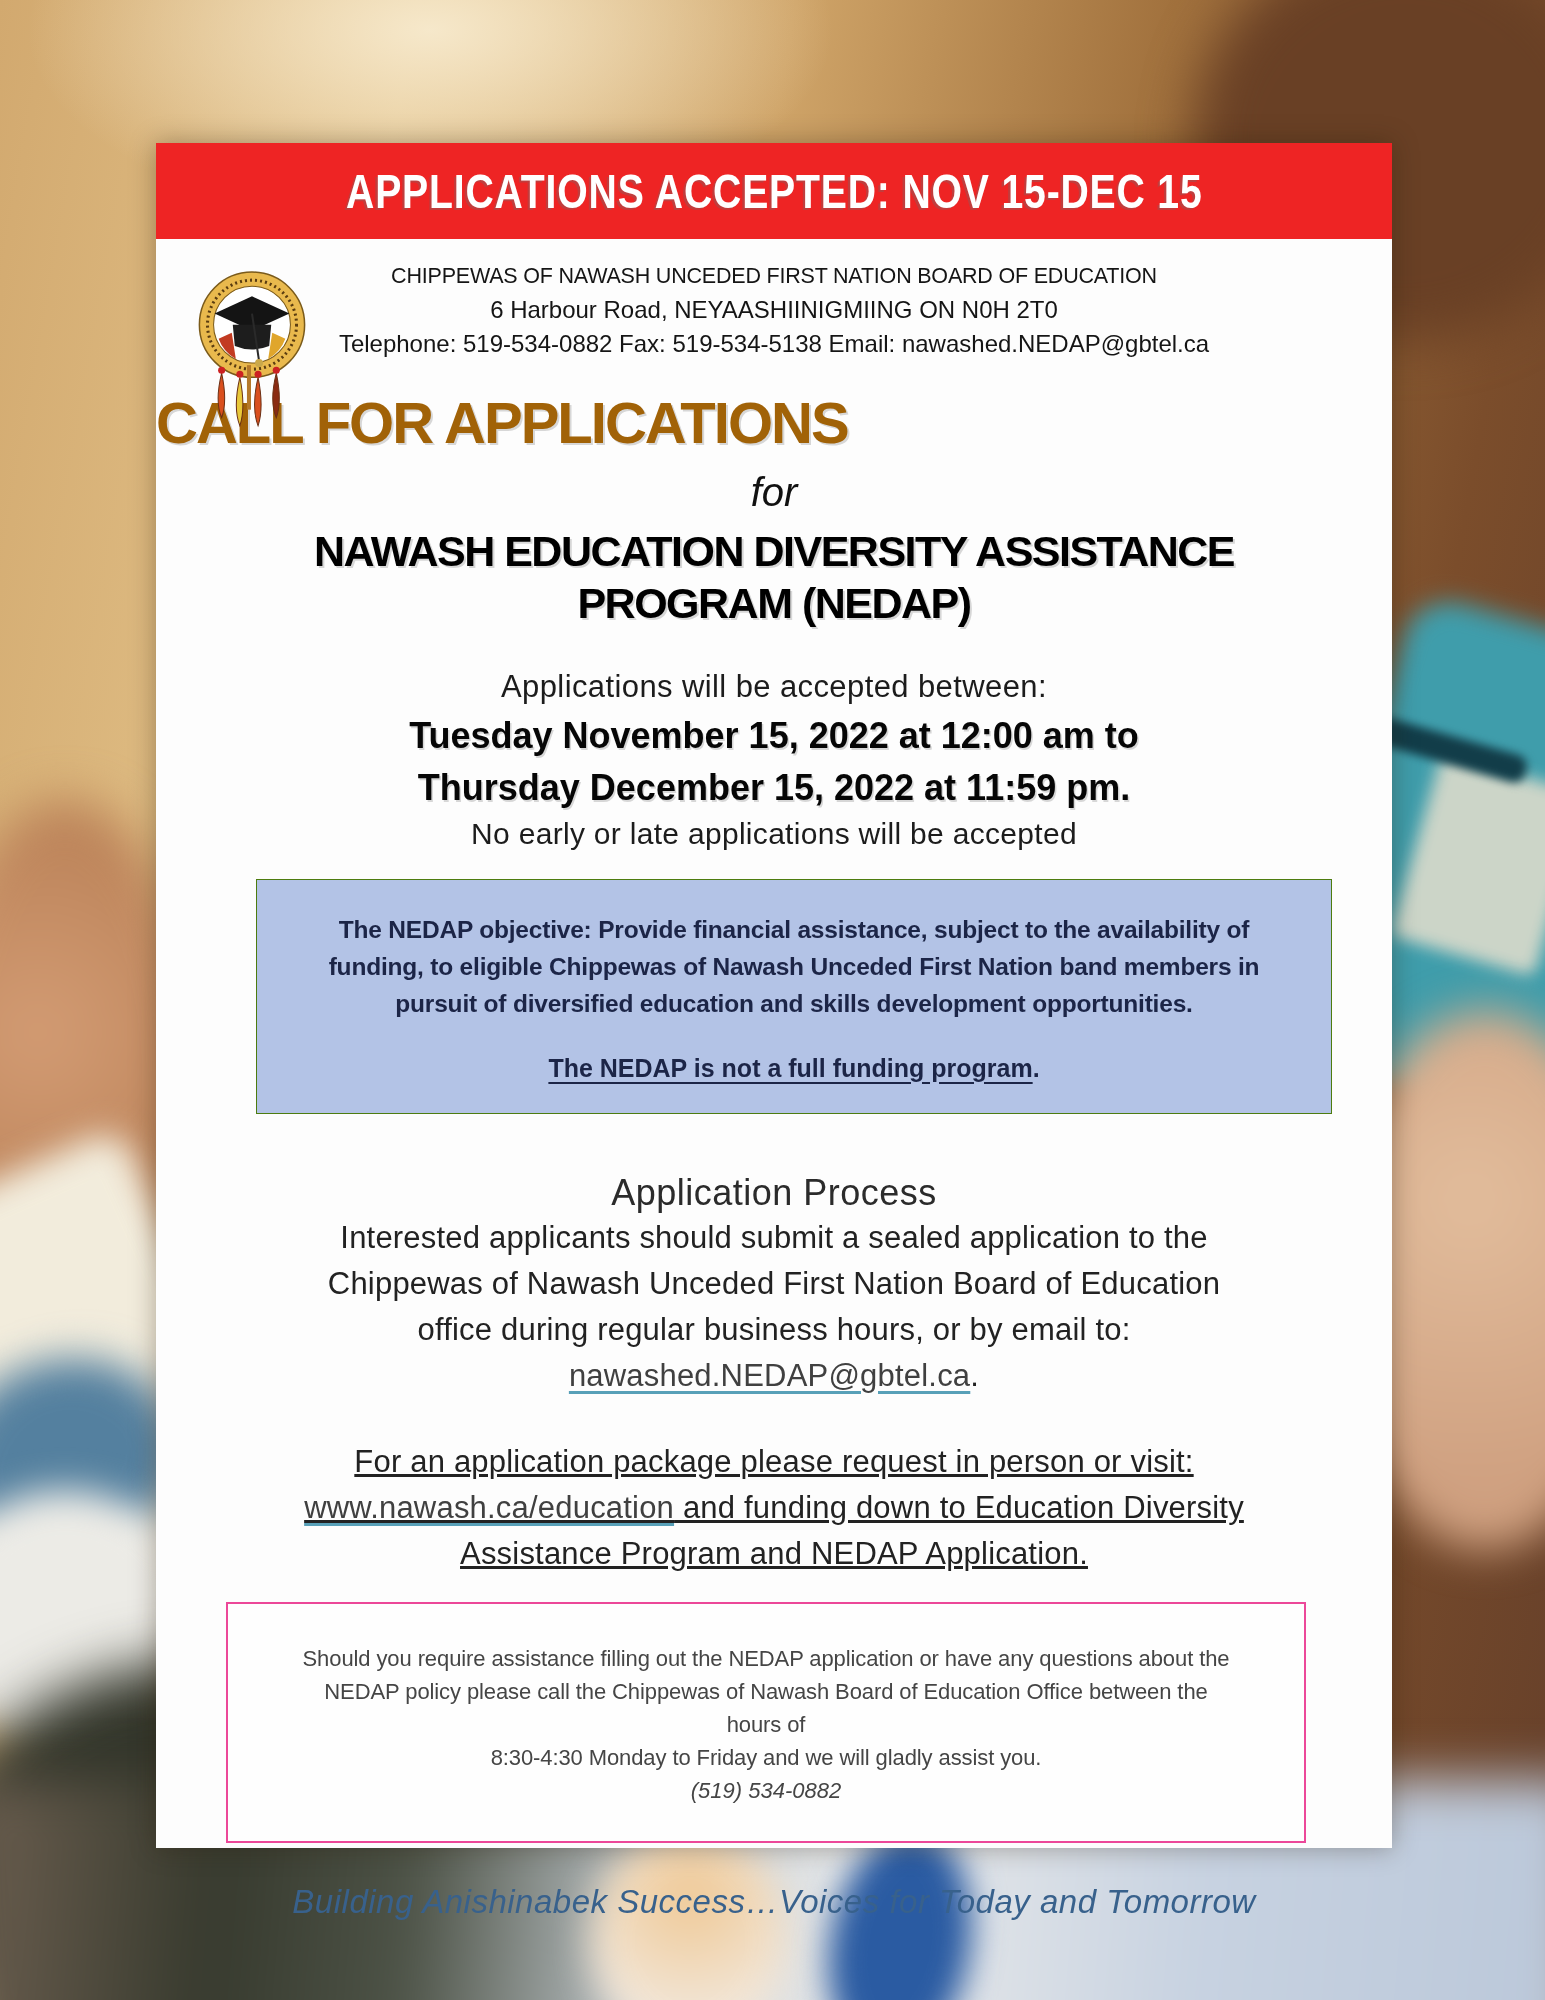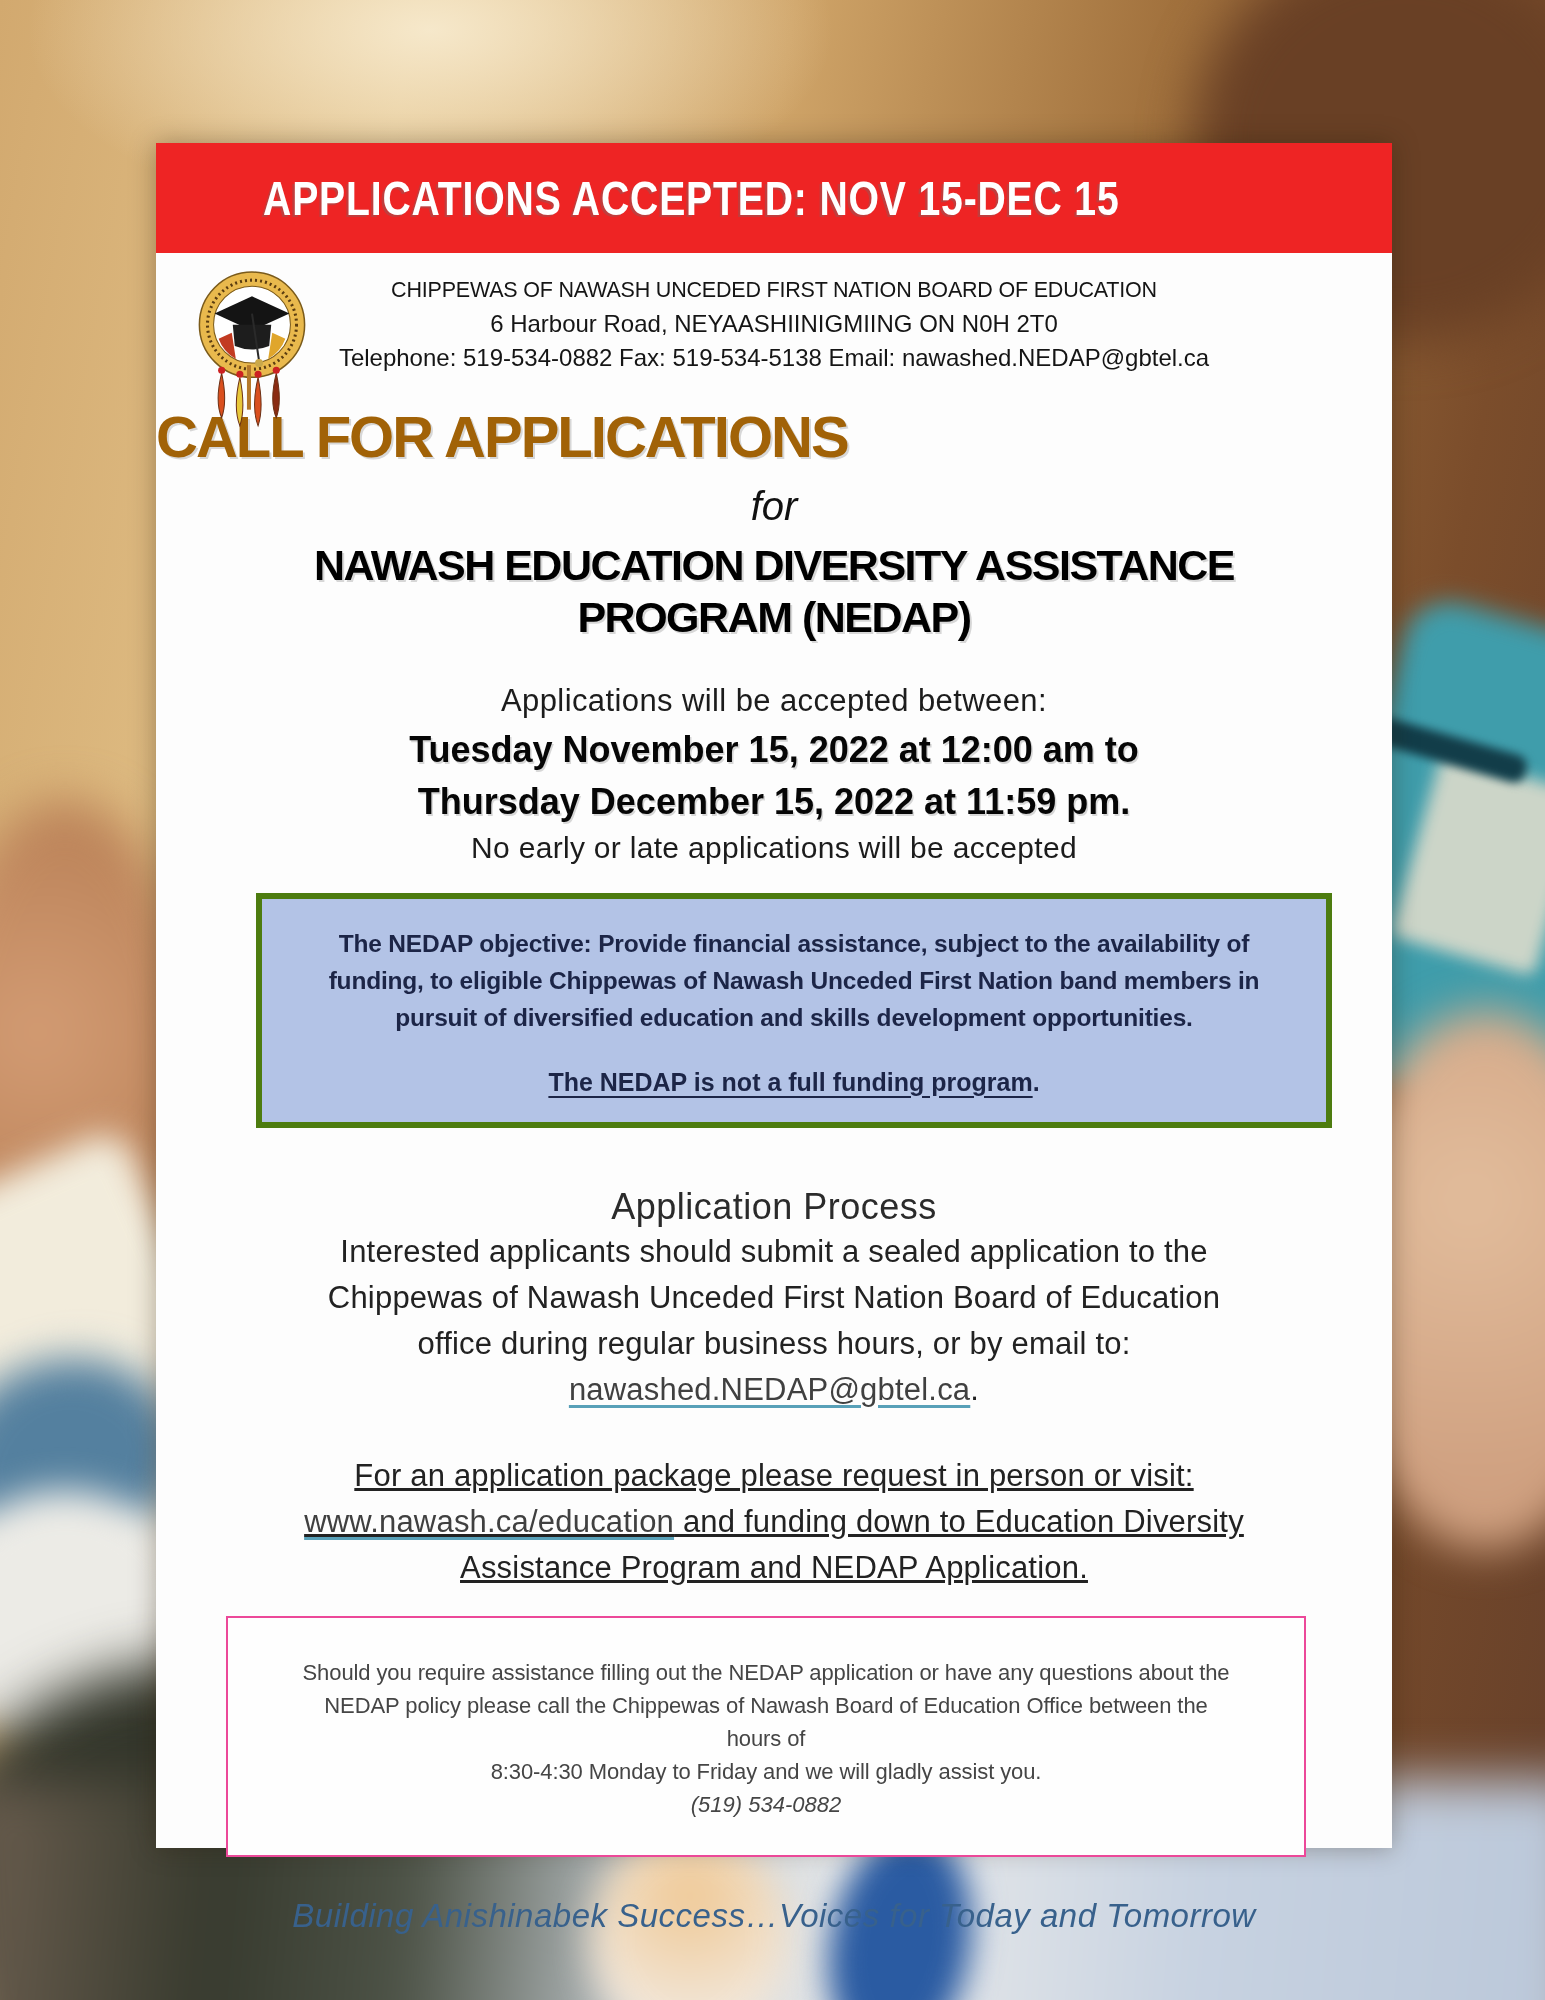--- a/index.html
+++ b/index.html
@@ -33,21 +33,21 @@
   .blob-hand-right{right:-90px;top:1010px;width:300px;height:540px;filter:blur(22px);
     background:radial-gradient(circle at 45% 35%, #e2bd9c 0%, #cfa080 75%);}
   .blob-navy-bottom{left:830px;top:1830px;width:140px;height:230px;filter:blur(16px);
     background:#2a5ba2;transform:rotate(10deg);}
   .blob-warm-bottom{left:590px;top:1830px;width:200px;height:220px;filter:blur(18px);
     background:radial-gradient(circle at 50% 30%, #efc894 0%, #f2e8dc 70%);}
 
   
   .flyer{position:absolute;left:156px;top:143px;width:1236px;height:1705px;
          background:#fdfdfd;box-shadow:0 0 24px rgba(40,25,10,.35);}
-  .banner{height:110px;background:#ee2424;display:flex;align-items:center;justify-content:flex-start;}
+  .banner{height:96px;background:#ee2424;display:flex;align-items:center;justify-content:center;}
   .banner-text{color:#fff;font-size:49px;font-weight:700;letter-spacing:1px;white-space:nowrap;
                transform:scaleX(.8);text-shadow:-3px 2px 0 rgba(110,110,110,.35);}
 
   .logo{position:absolute;left:34px;top:125px;width:124px;height:172px;}
 
   .org-block{margin-top:20px;text-align:center;color:#151515;}
   .org-name{font-size:21.5px;letter-spacing:-.2px;line-height:34px;}
   .org-address{font-size:24px;line-height:34px;}
   .org-contact{font-size:24px;line-height:34px;}
 
@@ -56,21 +56,21 @@
   .for-line{margin-top:14px;text-align:center;font-size:40px;font-style:italic;color:#111;}
   .program-title{margin-top:10px;text-align:center;font-size:43px;font-weight:700;letter-spacing:-1.5px;
                  color:#000;text-shadow:2px 2px 0 rgba(130,130,130,.3);line-height:52px;}
 
   .dates-intro{margin-top:40px;text-align:center;font-size:31px;color:#1c1c1c;letter-spacing:.4px;}
   .date-strong{margin-top:10px;text-align:center;font-size:36px;font-weight:700;color:#060606;
                text-shadow:1.5px 1.5px 0 rgba(130,130,130,.3);white-space:nowrap;}
   .dates-note{margin-top:8px;text-align:center;font-size:30px;color:#1c1c1c;letter-spacing:.3px;}
 
   .objective-box{margin-top:28px;margin-left:100px;width:1076px;height:235px;box-sizing:border-box;
-                 background:#b3c3e6;border:6px solid #4d7c0f;display:flex;flex-direction:column;
+                 background:#b3c3e6;border:1px solid #4d7c0f;display:flex;flex-direction:column;
                  justify-content:center;align-items:center;padding:6px 18px;}
   .obj-line{font-size:24.5px;font-weight:700;color:#1c2547;line-height:37px;white-space:nowrap;letter-spacing:-.2px;}
   .obj-note{margin-top:32px;font-size:25px;font-weight:700;color:#1c2547;}
   .obj-note-underline{text-decoration:underline;text-underline-offset:5px;}
 
   .process-heading{margin-top:58px;text-align:center;font-size:36px;color:#2b2b2b;letter-spacing:.5px;}
   .process-line{margin-top:2px;text-align:center;font-size:31px;color:#222;line-height:44px;letter-spacing:.2px;}
   .link{color:#404040;text-decoration:underline;text-decoration-color:#58a0b8;text-underline-offset:5px;cursor:pointer;margin-top:48px;}
   .email-suffix,.pkg-rest{color:#222;}
 

